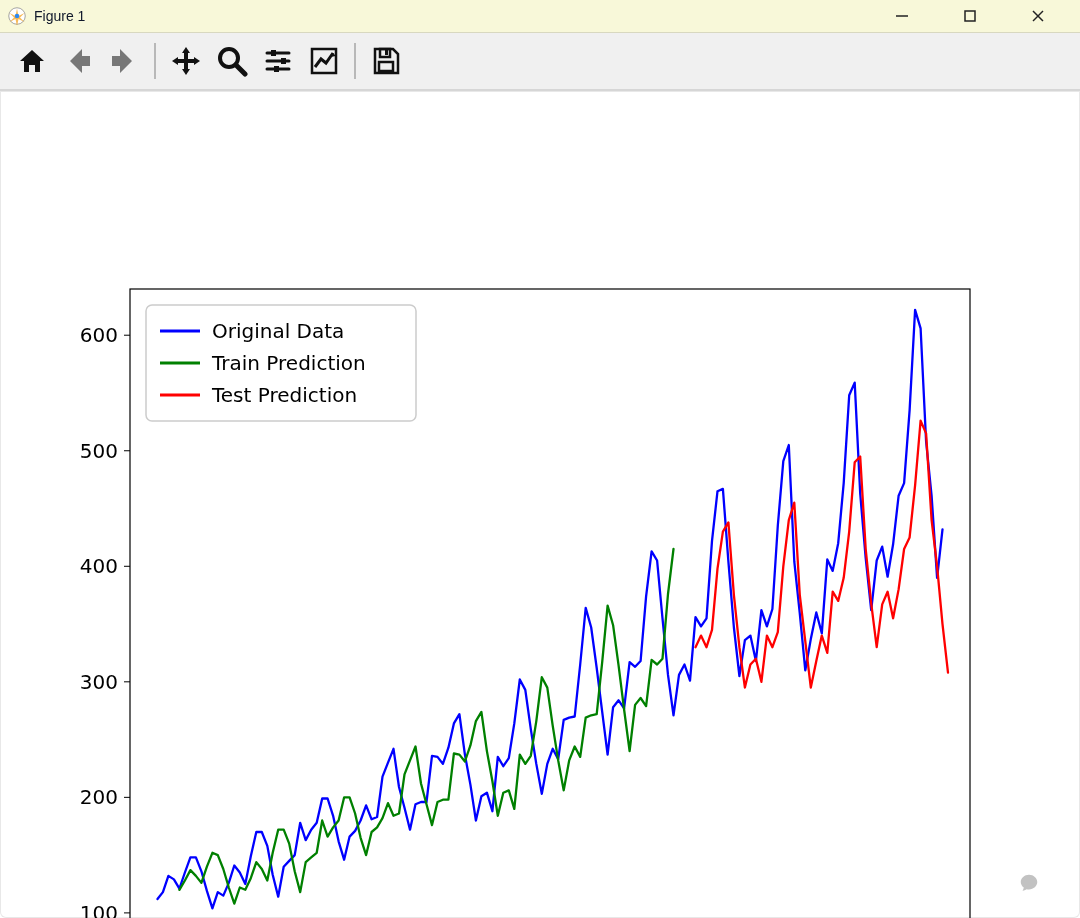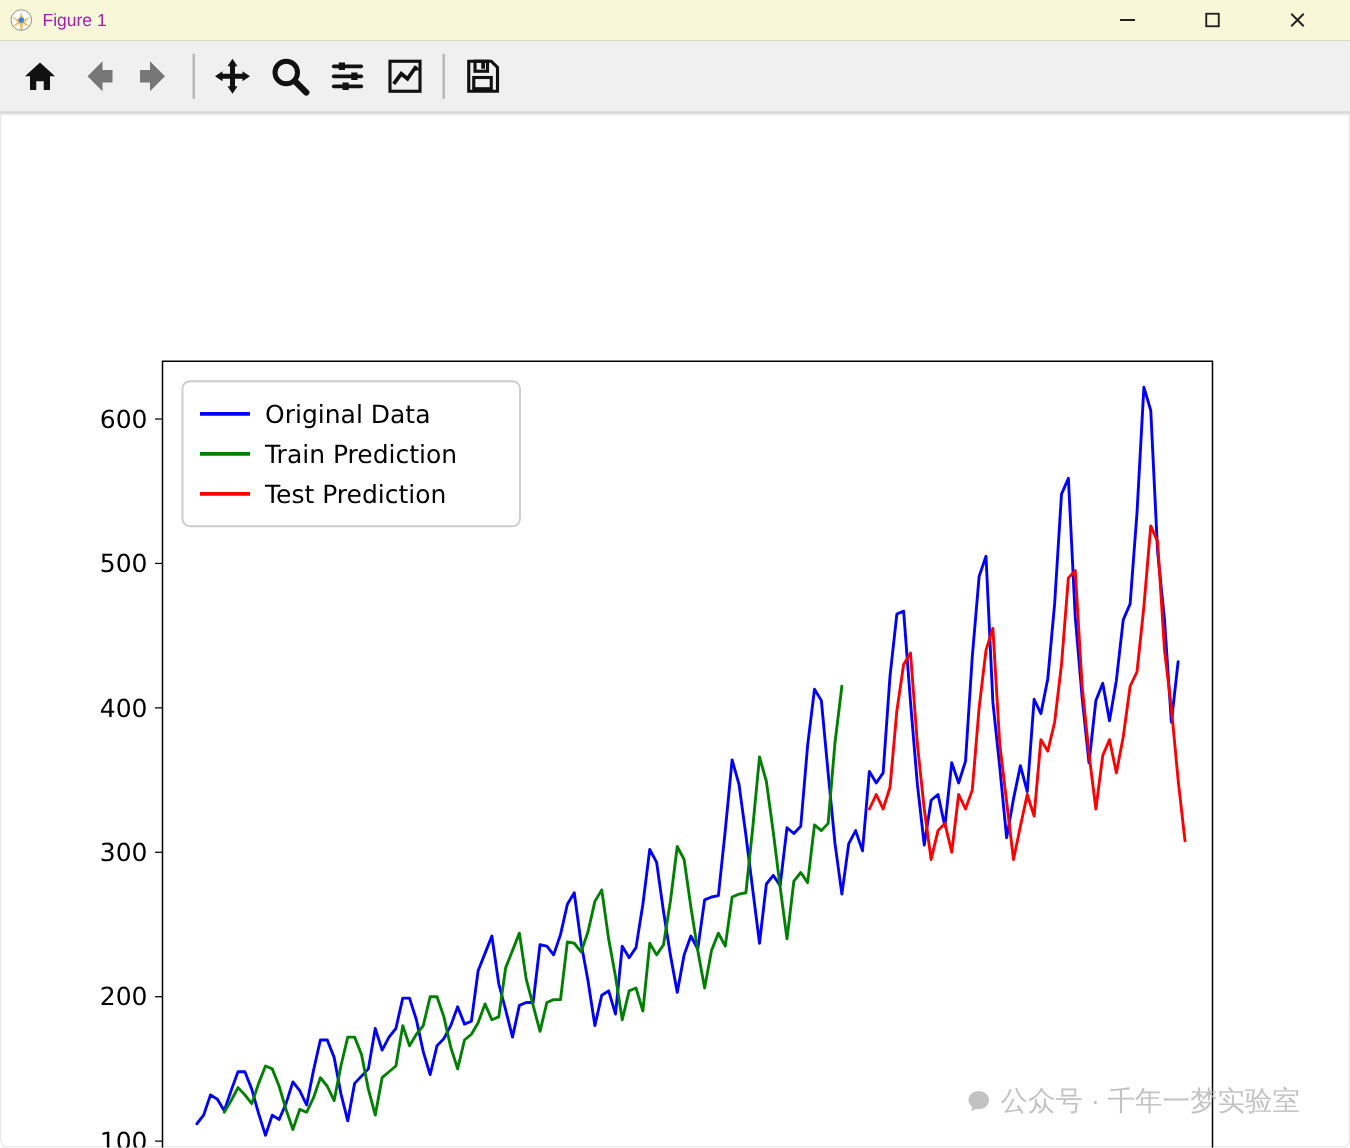--- a/index.html
+++ b/index.html
@@ -27,21 +27,21 @@
     padding: 0 4px 0 8px;
     border-bottom: 1px solid #d8d8c0;
   }
   .titlebar .app-icon {
     width: 18px;
     height: 18px;
     margin-right: 8px;
   }
   .titlebar .title {
     font-size: 14px;
-    color: #a21caf;
+    color: #0f172a;
     flex: 0 0 auto;
   }
   .titlebar .spacer { flex: 1; }
   .win-btns { display: flex; gap: 24px; align-items: center; padding-right: 16px;}
   .win-btn {
     width: 44px;
     height: 28px;
     display: flex; align-items: center; justify-content: center;
     color: #222;
   }
@@ -232,17 +232,16 @@
         <text x="212" y="247" font-size="20" font-family="DejaVu Sans, Arial" fill="#000">Original Data</text>
         <line x1="160" y1="272" x2="200" y2="272" stroke="#008000" stroke-width="3"></line>
         <text x="212" y="279" font-size="20" font-family="DejaVu Sans, Arial" fill="#000">Train Prediction</text>
         <line x1="160" y1="304" x2="200" y2="304" stroke="#ff0000" stroke-width="3"></line>
         <text x="212" y="311" font-size="20" font-family="DejaVu Sans, Arial" fill="#000">Test Prediction</text>
       </svg>
     <div class="watermark">
       <svg width="22" height="22" viewBox="0 0 24 24">
           <path fill="#b8b8b8" d="M12 3c-4.97 0-9 3.58-9 8 0 2.39 1.28 4.53 3.3 6.02-.12.94-.52 2.13-1.3 3.48 0 0 2.43-.35 4.43-1.77.83.18 1.7.27 2.57.27 4.97 0 9-3.58 9-8s-4.03-8-9-8z"></path>
         </svg>
-      <span>公众号 · 千年一梦实验室</span>
     </div>
   </div>
 
 </div>
 
 </body></html>

